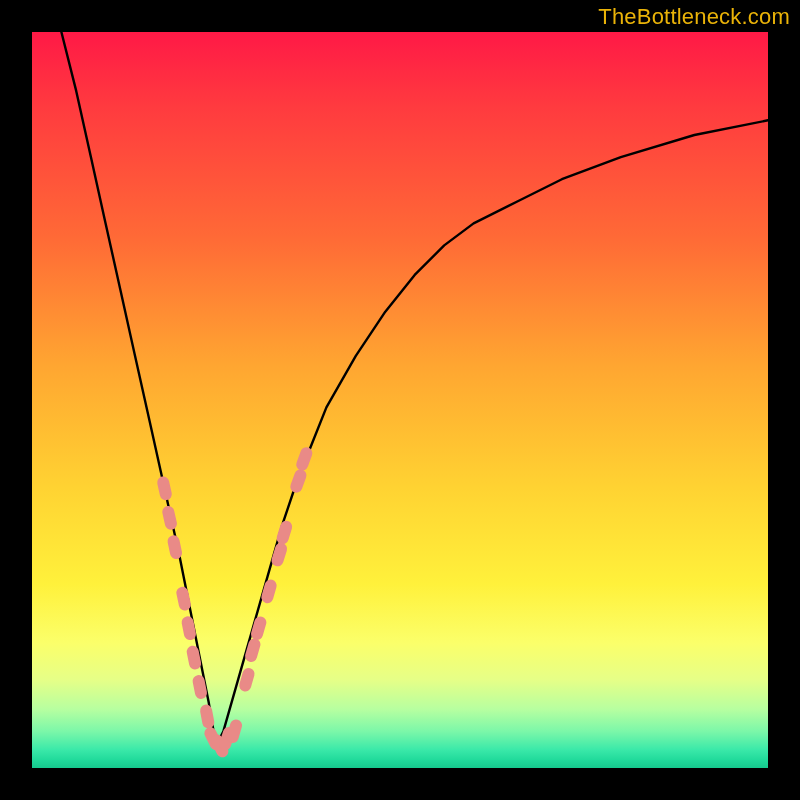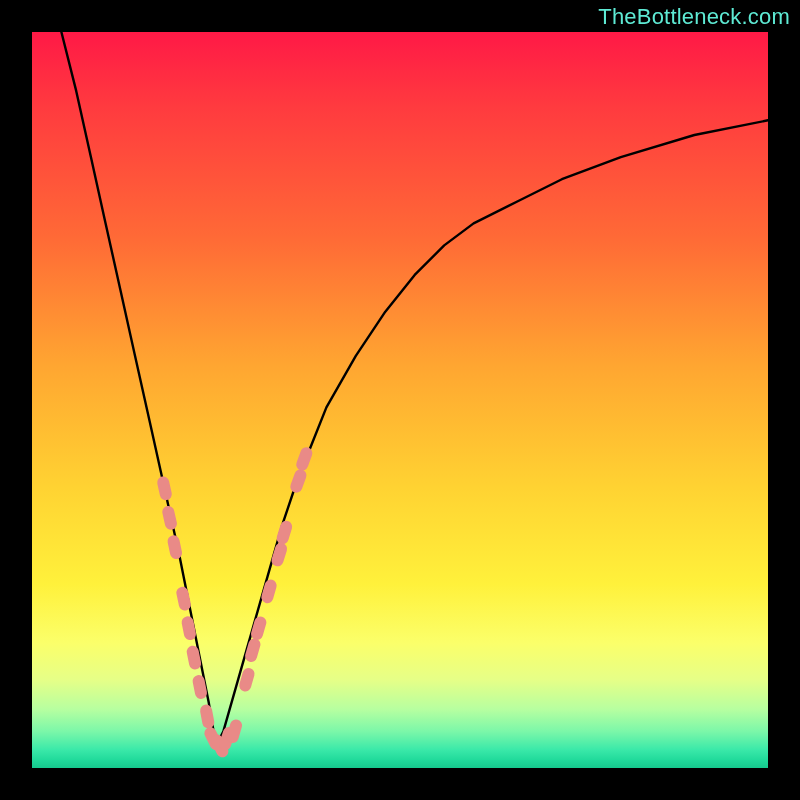--- a/index.html
+++ b/index.html
@@ -37,21 +37,21 @@
       #7cf7a9 95%,
       #3be9a9 97.5%,
       #1fd99a 99%,
       #16c98e 100%
     );
   }
   .watermark {
     position: absolute;
     top: 4px;
     right: 10px;
-    color: #5eead4;
+    color: #eab308;
     font-size: 22px;
     letter-spacing: 0.2px;
     font-weight: 400;
     user-select: none;
   }
   svg.curve {
     position: absolute;
     left: 0;
     top: 0;
     width: 736px;

